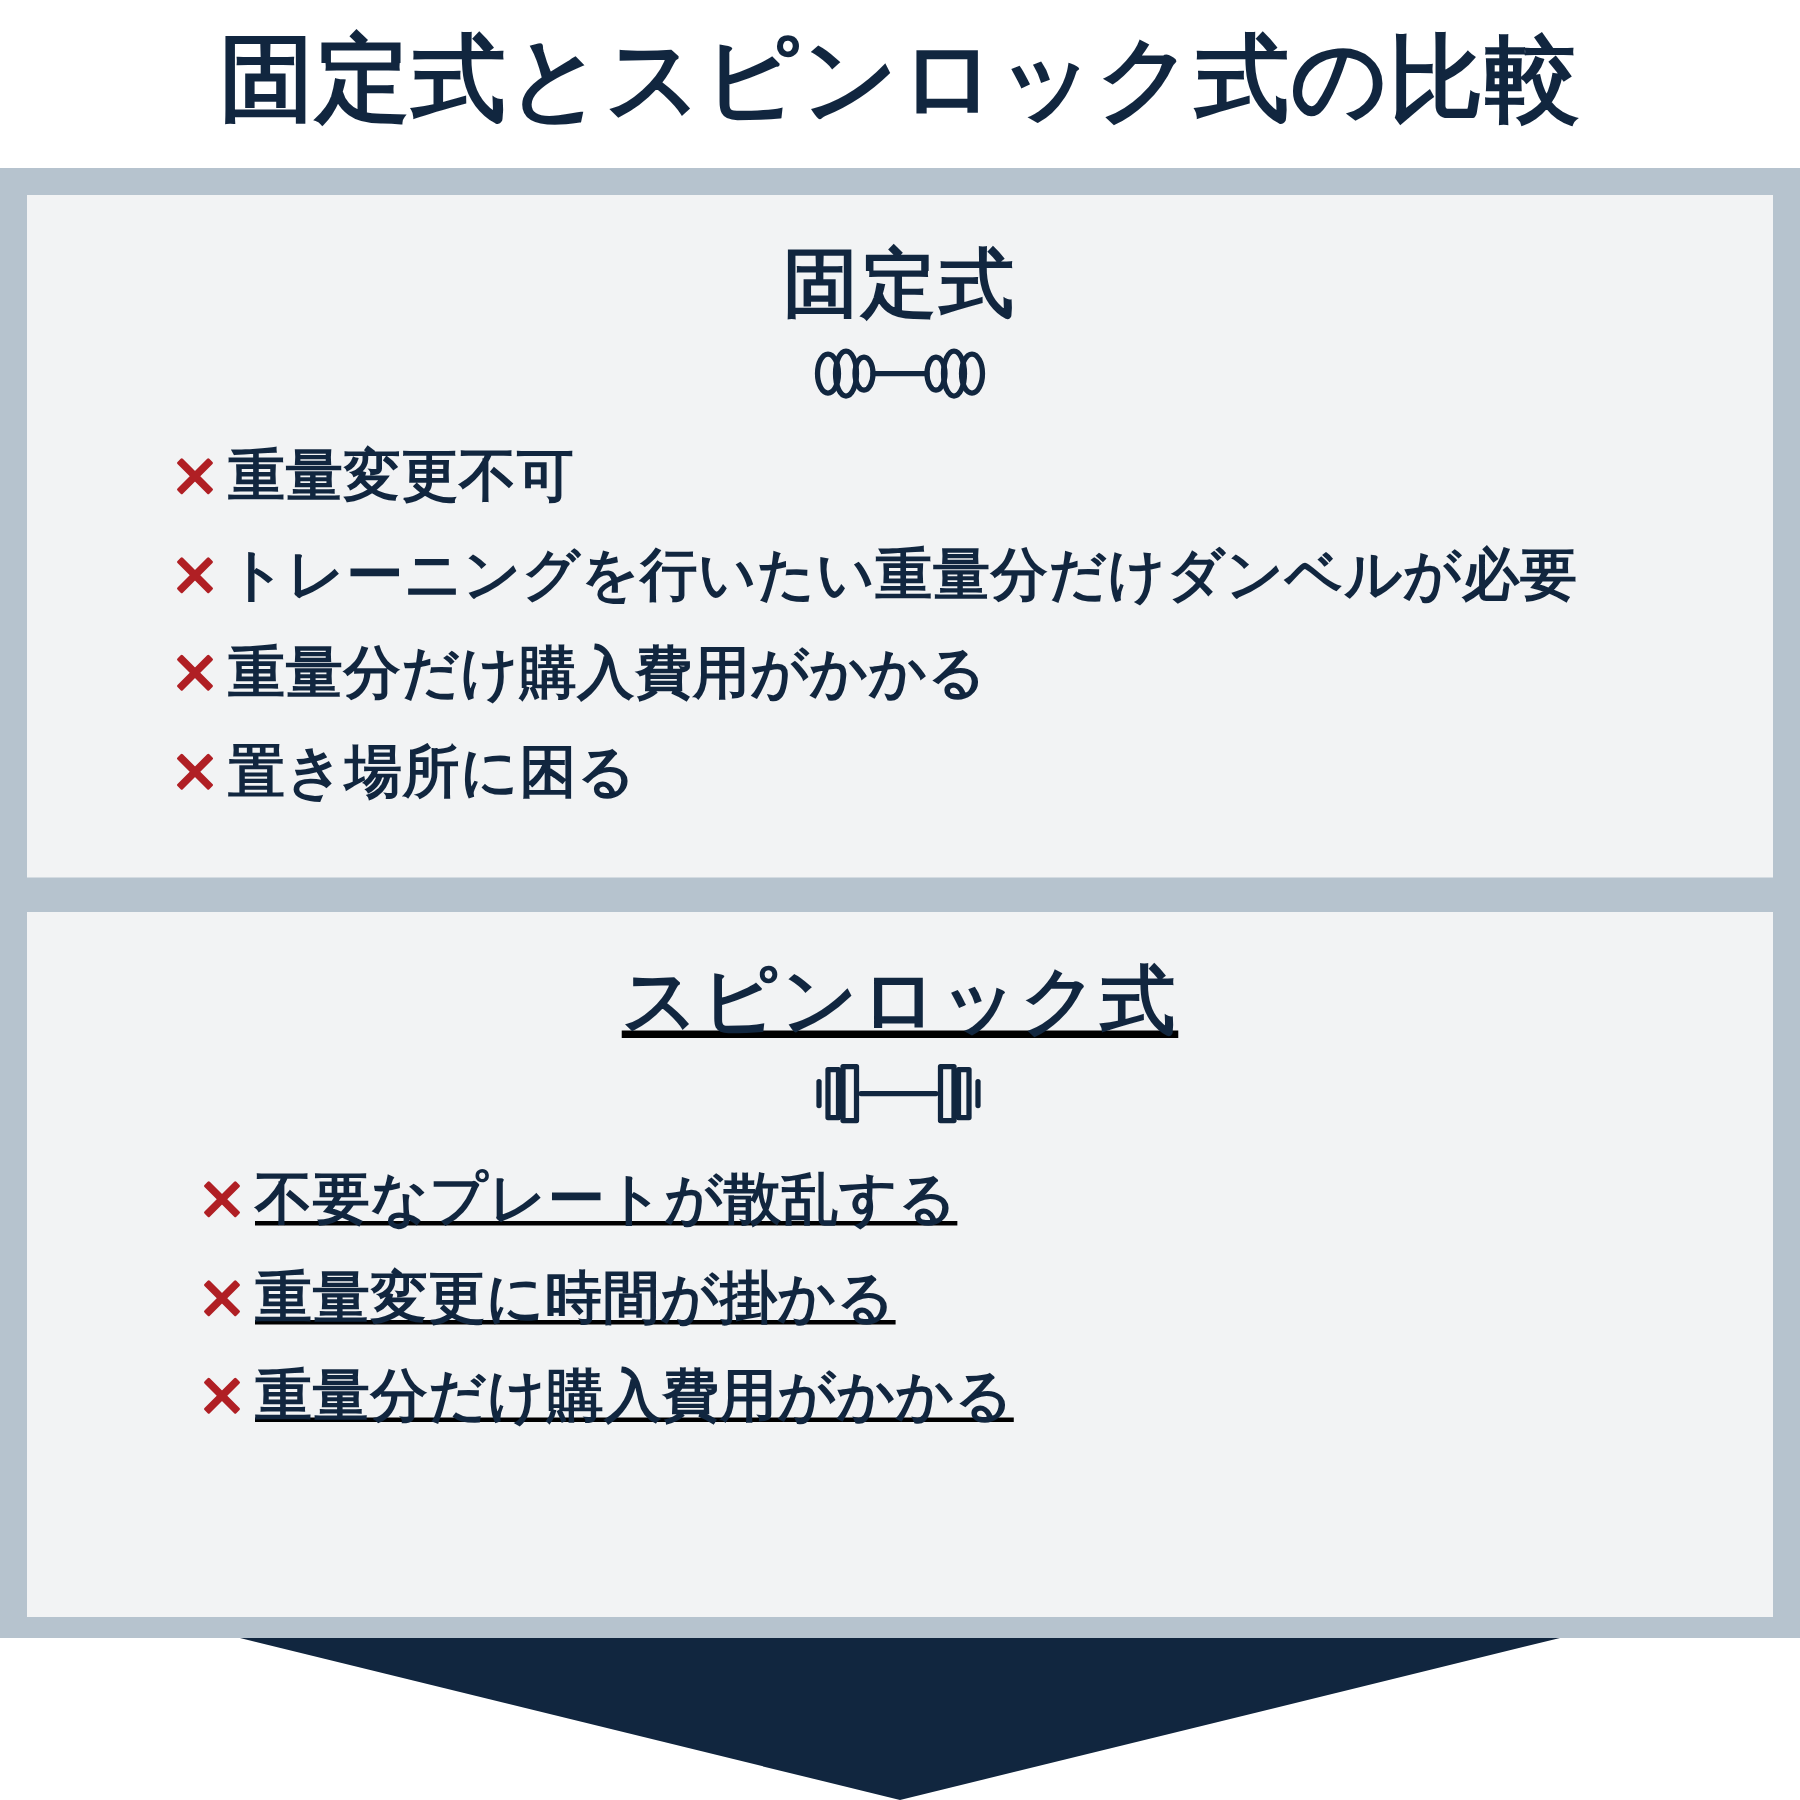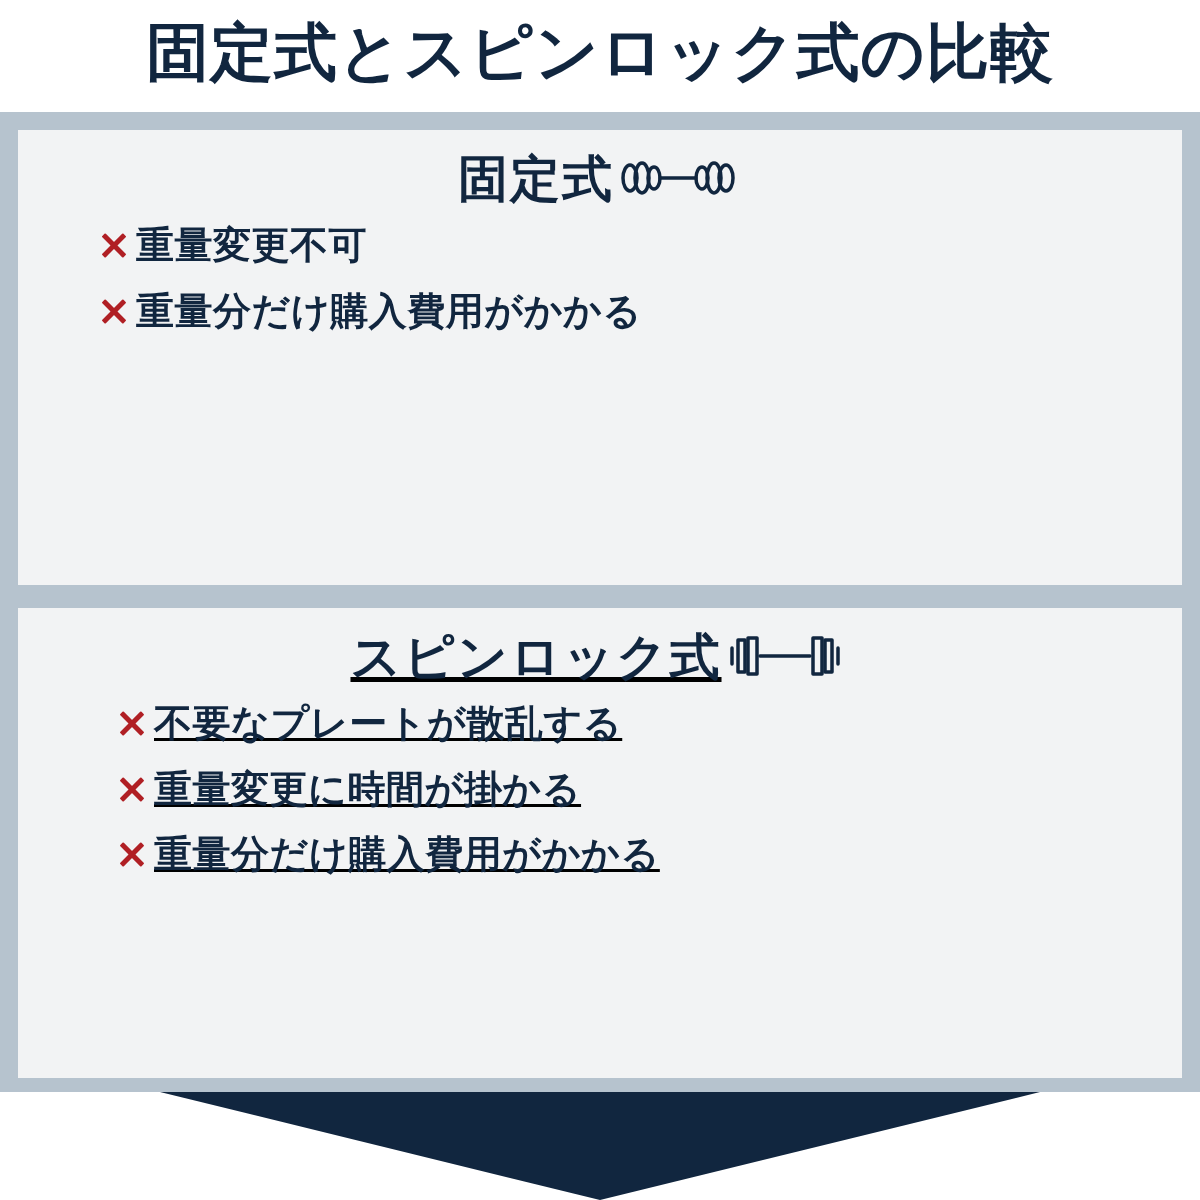--- a/index.html
+++ b/index.html
@@ -54,34 +54,35 @@
   }
   .card-spin {
     top: 608px;
     height: 470px;
     text-decoration: underline;
   }
   .card-head {
     display: flex;
     align-items: center;
     justify-content: center;
-    margin-top: 16px;
+    margin-top: 26px;
     margin-bottom: 10px;
+    flex-direction: column;
   }
   .card-head-title {
     font-size: 50px;
     font-weight: bold;
     color: #11263f;
     letter-spacing: 2px;
   }
   .dumbbell {
     display: block;
   }
   .items {
-    margin: 0;
+    margin: 16px;
     padding: 0 16px 0 78px;
     list-style: none;
   }
   .items.spin {
     padding-left: 96px;
   }
   .item {
     display: flex;
     align-items: flex-start;
     margin-bottom: 20px;
@@ -148,21 +149,29 @@
         </svg>
       </span>
     </div>
     <ul class="items">
       <li class="item">
         <span class="xmark"></span>
         <span class="item-text">重量変更不可</span>
       </li>
       <li class="item">
         <span class="xmark"></span>
+        <span class="item-text">トレーニングを行いたい重量分だけダンベルが必要</span>
+      </li>
+      <li class="item">
+        <span class="xmark"></span>
         <span class="item-text">重量分だけ購入費用がかかる</span>
+      </li>
+      <li class="item">
+        <span class="xmark"></span>
+        <span class="item-text">置き場所に困る</span>
       </li>
     </ul>
   </div>
 
   <div class="card card-spin">
     <div class="card-head">
       <span class="card-head-title">スピンロック式</span>
       <span class="dumbbell">
         <svg width="128" height="56" viewBox="0 0 128 56" aria-hidden="true">
           <g fill="none" stroke="#11263f" stroke-width="3.5" stroke-linecap="round" stroke-linejoin="round">

